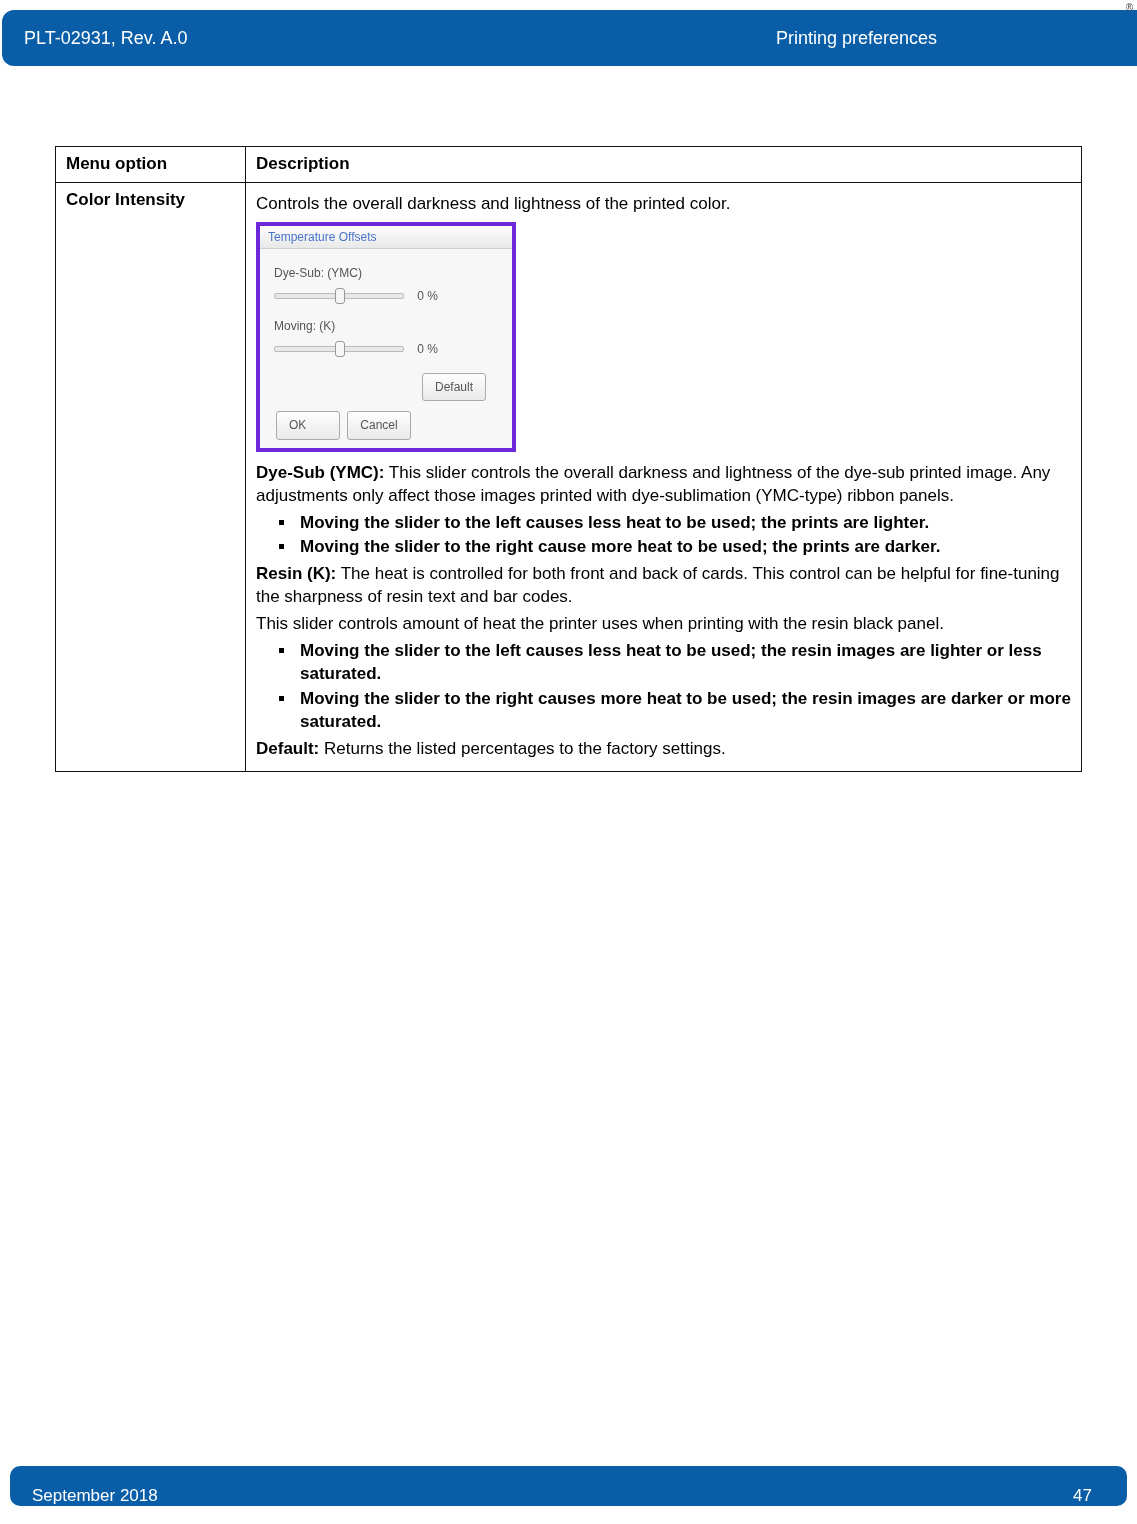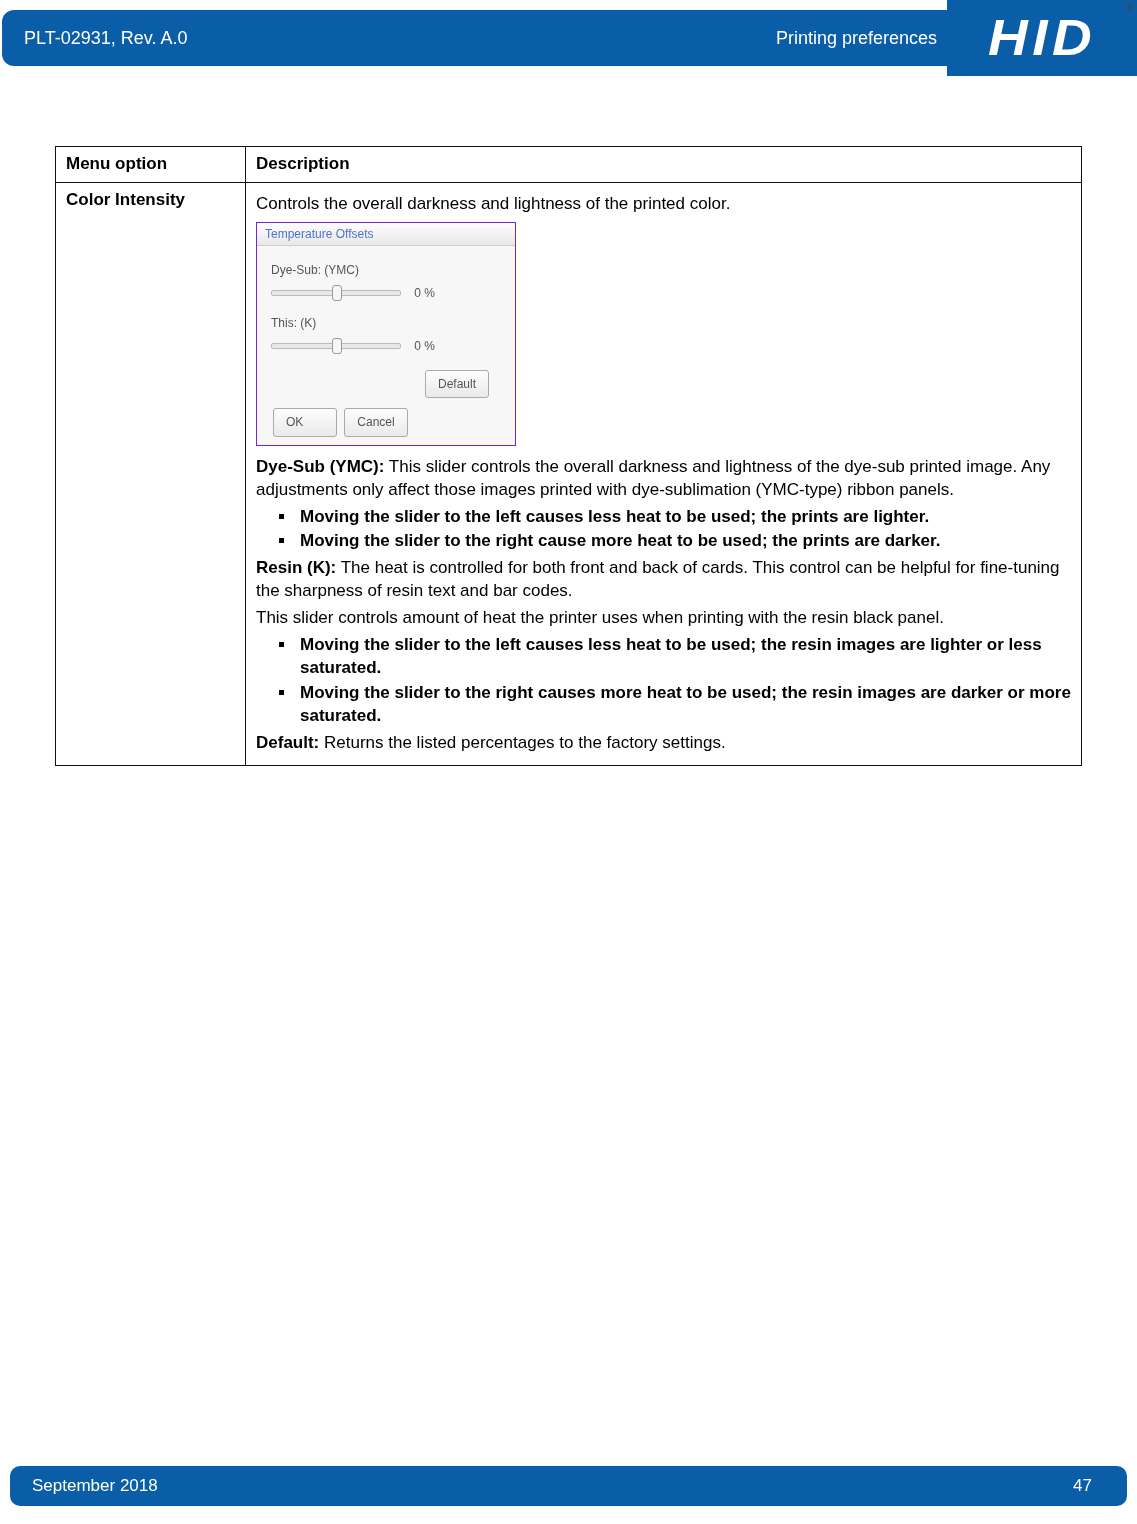--- a/index.html
+++ b/index.html
@@ -105,21 +105,21 @@
   }
   .desc-col ul li {
     list-style: square;
     padding-left: 4px;
     margin: 2px 0;
   }
   .bold { font-weight: bold; }
   
   .dialog-mock {
     width: 260px;
-    border: 1px solid #6d28d9;
+    border: 4px solid #6d28d9;
     background: #f7f7f7;
     font-size: 12px;
     margin: 6px 0 10px 0;
   }
   .dialog-title {
     background: linear-gradient(#fdfdfd,#e8e8e8);
     color: #4a74c9;
     border-bottom: 1px solid #cfcfcf;
     padding: 3px 8px;
     font-size: 12px;
@@ -185,36 +185,33 @@
   .footer-bar {
     position: absolute;
     left: 10px;
     right: 10px;
     bottom: 18px;
     height: 40px;
     background: #0a5ea8;
     border-radius: 10px;
     color: #fff;
     display: flex;
-    align-items: center;
+    align-items: flex-end;
     font-size: 17px;
   }
   .footer-left { padding-left: 22px; }
   .footer-right { margin-left: auto; padding-right: 35px; }
 </style>
 </head>
 <body>
 
 <div class="header-wrap">
   <div class="header-bar">
     <div class="header-left">PLT-02931, Rev. A.0</div>
     <div class="header-right">Printing preferences</div>
-  </div>
-  <div class="logo-block">
-    <span class="logo-text">HID</span>
   </div>
   <span class="reg-mark">®</span>
 </div>
 
 <div class="content">
   <table class="settings">
     <tbody>
     <tr class="subhead-row">
       <th>Menu option</th>
       <th>Description</th>
@@ -226,21 +223,21 @@
 
         <div class="dialog-mock">
           <div class="dialog-title">Temperature Offsets</div>
           <div class="dialog-body">
             <div class="slider-row">
               <span class="slider-label">Dye-Sub: (YMC)</span>
               <span class="slider-track"><span class="slider-thumb"></span></span>
               <span class="slider-val">0  %</span>
             </div>
             <div class="slider-row">
-              <span class="slider-label">This: (K)</span>
+              <span class="slider-label">Moving: (K)</span>
               <span class="slider-track"><span class="slider-thumb"></span></span>
               <span class="slider-val">0  %</span>
             </div>
             <div class="dlg-default-row">
               <span class="dlg-btn">Default</span>
             </div>
             <div class="dlg-btn-row">
               <span class="dlg-btn">OK</span>
               <span class="dlg-btn">Cancel</span>
             </div>

